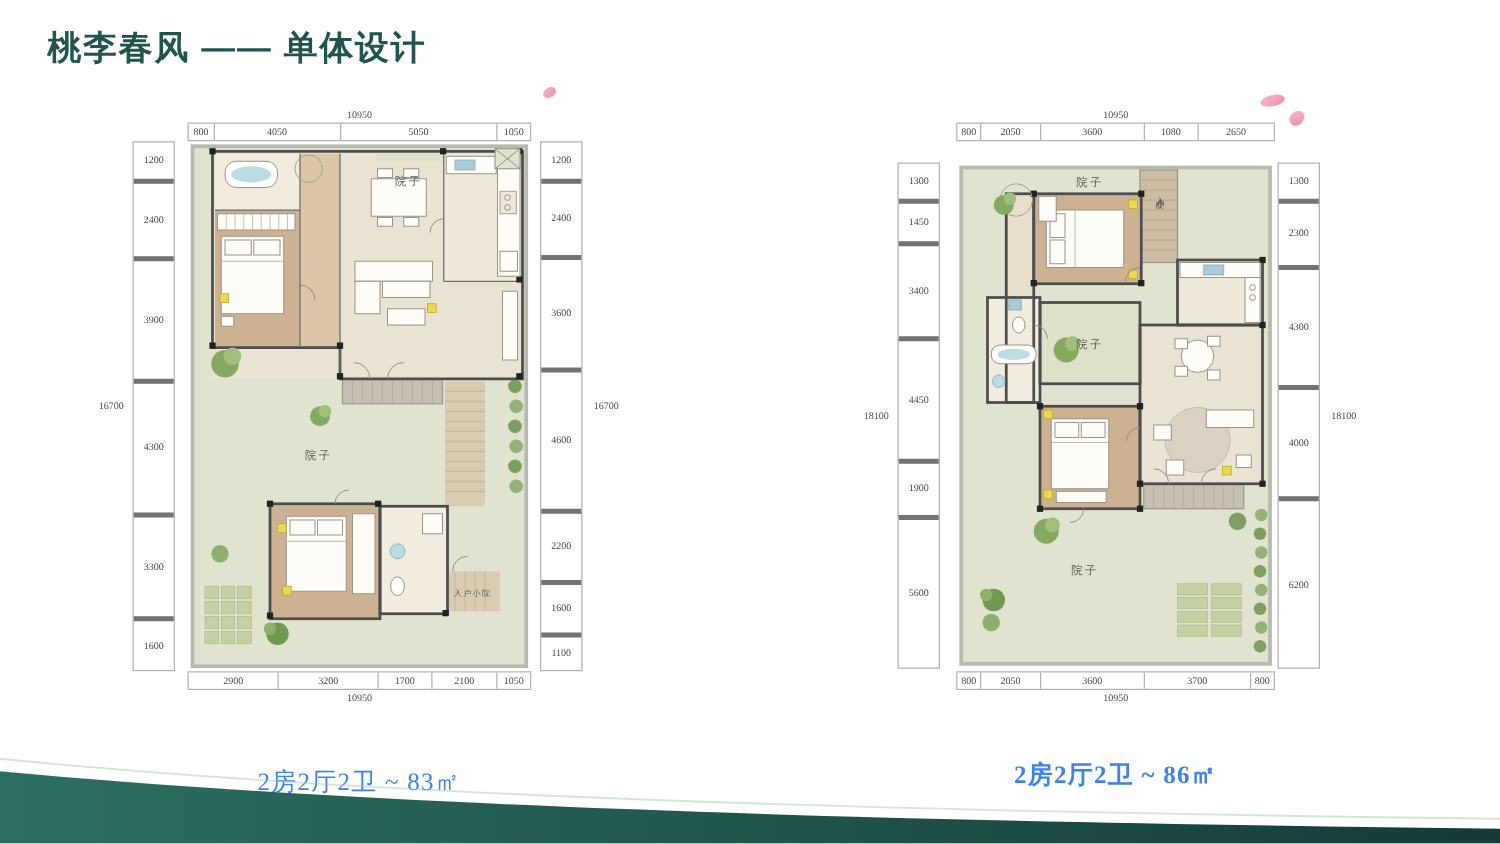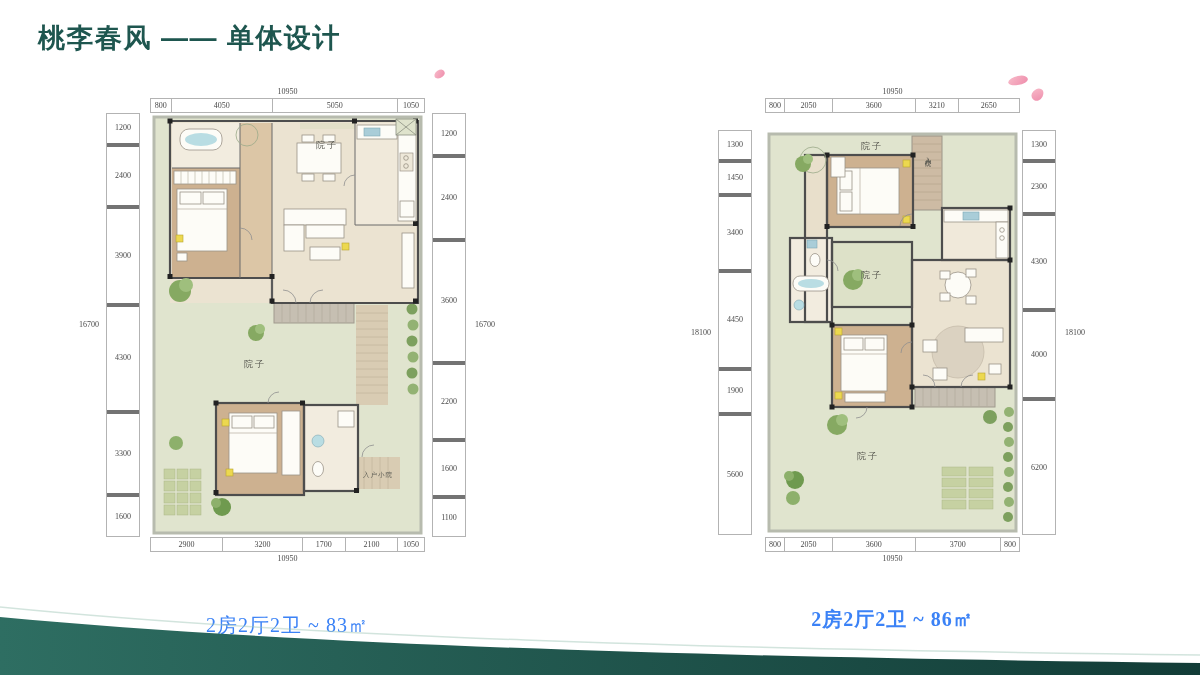--- a/index.html
+++ b/index.html
@@ -117,20 +117,23 @@
         <div class="segs">
           <div class="seg" style="flex-grow: 1200;">
             <span>1200</span>
           </div>
           <div class="seg" style="flex-grow: 2400;">
             <span>2400</span>
           </div>
           <div class="seg" style="flex-grow: 3600;">
             <span>3600</span>
           </div>
+          <div class="seg" style="flex-grow: 4600;">
+            <span>4600</span>
+          </div>
           <div class="seg" style="flex-grow: 2200;">
             <span>2200</span>
           </div>
           <div class="seg" style="flex-grow: 1600;">
             <span>1600</span>
           </div>
           <div class="seg" style="flex-grow: 1100;">
             <span>1100</span>
           </div>
         </div>
@@ -309,21 +312,21 @@
           <div class="seg" style="flex-grow: 800;">
             <span>800</span>
           </div>
           <div class="seg" style="flex-grow: 2050;">
             <span>2050</span>
           </div>
           <div class="seg" style="flex-grow: 3600;">
             <span>3600</span>
           </div>
           <div class="seg" style="flex-grow: 1850;">
-            <span>3210</span>
+            <span>1080</span>
           </div>
           <div class="seg" style="flex-grow: 2650;">
             <span>2650</span>
           </div>
         </div>
       </div>
     <div class="dim dim-h dim-bottom" style="left:0;top:452px;width:255px;">
         <div class="segs">
           <div class="seg" style="flex-grow: 800;">
             <span>800</span>

